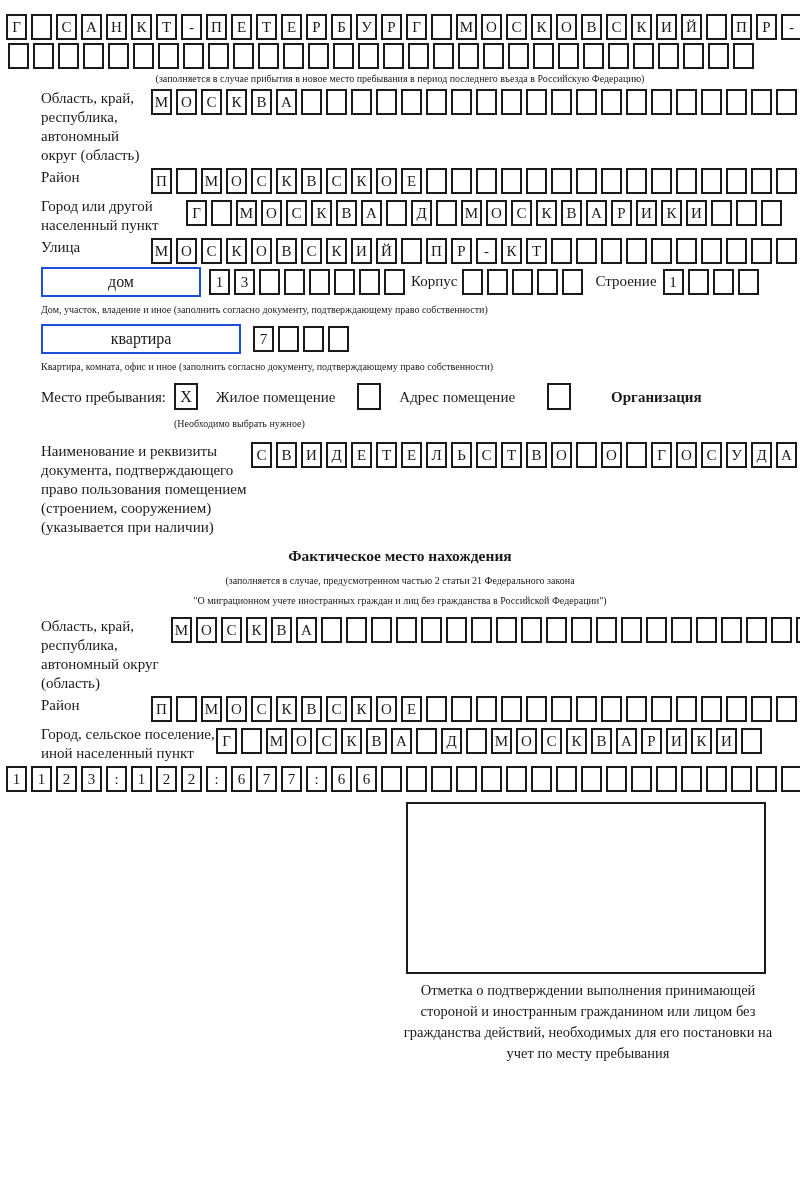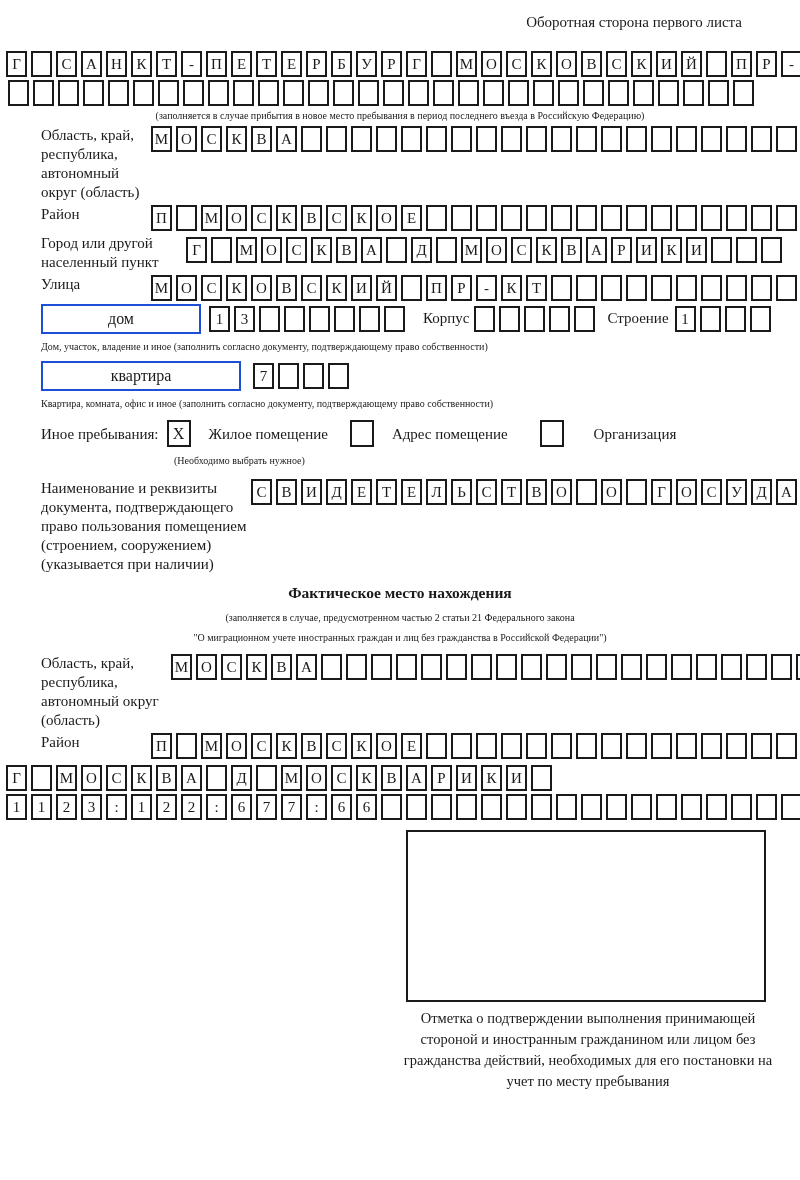--- a/index.html
+++ b/index.html
@@ -39,21 +39,20 @@
   }
   .stamp-note{width:384px;margin-left:390px;text-align:center;font-size:14.5px;line-height:21px;}
   .ml35{margin-left:35px;}
   .inline-label{font-size:15px;line-height:28px;}
 </style>
 </head>
 <body>
 
 <div class="page">
 
-  <div class="header-note">Оборотная сторона первого листа</div>
 
   <div class="frow">
     <div class="boxcol">
       <div class="boxes"><span class="cbox">Г</span><span class="cbox"></span><span class="cbox">С</span><span class="cbox">А</span><span class="cbox">Н</span><span class="cbox">К</span><span class="cbox">Т</span><span class="cbox">-</span><span class="cbox">П</span><span class="cbox">Е</span><span class="cbox">Т</span><span class="cbox">Е</span><span class="cbox">Р</span><span class="cbox">Б</span><span class="cbox">У</span><span class="cbox">Р</span><span class="cbox">Г</span><span class="cbox"></span><span class="cbox">М</span><span class="cbox">О</span><span class="cbox">С</span><span class="cbox">К</span><span class="cbox">О</span><span class="cbox">В</span></div>
       <div class="smallgap"></div>
       <div class="boxes"><span class="cbox">С</span><span class="cbox">К</span><span class="cbox">И</span><span class="cbox">Й</span><span class="cbox"></span><span class="cbox">П</span><span class="cbox">Р</span><span class="cbox">-</span><span class="cbox">К</span><span class="cbox">Т</span><span class="cbox"></span><span class="cbox">С</span><span class="cbox">Т</span><span class="cbox">Р</span><span class="cbox"></span><span class="cbox">1</span><span class="cbox">3</span><span class="cbox"></span><span class="cbox">К</span><span class="cbox">В</span><span class="cbox"></span><span class="cbox">7</span><span class="cbox"></span><span class="cbox"></span></div>
       <div class="smallgap"></div>
       <div class="boxes"><span class="cbox"></span><span class="cbox"></span><span class="cbox"></span><span class="cbox"></span><span class="cbox"></span><span class="cbox"></span><span class="cbox"></span><span class="cbox"></span><span class="cbox"></span><span class="cbox"></span><span class="cbox"></span><span class="cbox"></span><span class="cbox"></span><span class="cbox"></span><span class="cbox"></span><span class="cbox"></span><span class="cbox"></span><span class="cbox"></span><span class="cbox"></span><span class="cbox"></span><span class="cbox"></span><span class="cbox"></span><span class="cbox"></span><span class="cbox"></span></div>
     </div>
   </div>
@@ -81,41 +80,41 @@
   </div>
 
   <div class="frow">
     <div class="flabel ml35" style="width:110px;">Улица</div>
     <div class="boxes"><span class="cbox">М</span><span class="cbox">О</span><span class="cbox">С</span><span class="cbox">К</span><span class="cbox">О</span><span class="cbox">В</span><span class="cbox">С</span><span class="cbox">К</span><span class="cbox">И</span><span class="cbox">Й</span><span class="cbox"></span><span class="cbox">П</span><span class="cbox">Р</span><span class="cbox">-</span><span class="cbox">К</span><span class="cbox">Т</span><span class="cbox"></span><span class="cbox"></span><span class="cbox"></span><span class="cbox"></span><span class="cbox"></span><span class="cbox"></span><span class="cbox"></span><span class="cbox"></span><span class="cbox"></span><span class="cbox"></span></div>
   </div>
 
   <div class="frow">
     <div class="wbox ml35" style="width:160px;">дом</div>
     <div class="boxes" style="margin-left:8px;margin-top:2px;"><span class="cbox">1</span><span class="cbox">3</span><span class="cbox"></span><span class="cbox"></span><span class="cbox"></span><span class="cbox"></span><span class="cbox"></span><span class="cbox"></span></div>
-    <div class="inline-label" style="margin-left:14px;">Корпус</div>
+    <div class="inline-label" style="margin-left:2px;">Корпус</div>
     <div class="boxes" style="margin-left:5px;margin-top:2px;"><span class="cbox"></span><span class="cbox"></span><span class="cbox"></span><span class="cbox"></span><span class="cbox"></span></div>
     <div class="inline-label" style="margin-left:8px;">Строение</div>
     <div class="boxes" style="margin-left:6px;margin-top:2px;"><span class="cbox">1</span><span class="cbox"></span><span class="cbox"></span><span class="cbox"></span></div>
   </div>
   <div class="note ml35">Дом, участок, владение и иное (заполнить согласно документу, подтверждающему право собственности)</div>
 
   <div class="frow" style="margin-top:4px;">
     <div class="wbox ml35" style="width:200px;">квартира</div>
     <div class="boxes" style="margin-left:12px;margin-top:2px;"><span class="cbox">7</span><span class="cbox"></span><span class="cbox"></span><span class="cbox"></span></div>
   </div>
   <div class="note ml35">Квартира, комната, офис и иное (заполнить согласно документу, подтверждающему право собственности)</div>
 
   <div class="frow" style="margin-top:6px;">
-    <div class="inline-label ml35">Иное пребывания:</div>
+    <div class="inline-label ml35">Место пребывания:</div>
     <span class="chk" style="margin-left:8px;">X</span>
     <div class="inline-label" style="margin-left:18px;">Жилое помещение</div>
     <span class="chk" style="margin-left:22px;"></span>
     <div class="inline-label" style="margin-left:18px;">Адрес помещение</div>
     <span class="chk" style="margin-left:32px;"></span>
-    <div class="inline-label" style="margin-left:30px;">Организация</div>
+    <div class="inline-label" style="margin-left:40px;font-weight:bold;">Организация</div>
   </div>
   <div class="note" style="margin-left:168px;">(Необходимо выбрать нужное)</div>
 
   <div class="frow" style="margin-top:8px;">
     <div class="flabel ml35" style="width:210px;">Наименование и реквизиты документа, подтверждающего право пользования помещением (строением, сооружением) (указывается при наличии)</div>
     <div class="boxcol">
       <div class="boxes"><span class="cbox">С</span><span class="cbox">В</span><span class="cbox">И</span><span class="cbox">Д</span><span class="cbox">Е</span><span class="cbox">Т</span><span class="cbox">Е</span><span class="cbox">Л</span><span class="cbox">Ь</span><span class="cbox">С</span><span class="cbox">Т</span><span class="cbox">В</span><span class="cbox">О</span><span class="cbox"></span><span class="cbox">О</span><span class="cbox"></span><span class="cbox">Г</span><span class="cbox">О</span><span class="cbox">С</span><span class="cbox">У</span><span class="cbox">Д</span></div>
       <div style="height:7px;"></div>
       <div class="boxes"><span class="cbox">А</span><span class="cbox">Р</span><span class="cbox">С</span><span class="cbox">Т</span><span class="cbox">В</span><span class="cbox">Е</span><span class="cbox">Н</span><span class="cbox">Н</span><span class="cbox">О</span><span class="cbox">Й</span><span class="cbox"></span><span class="cbox">Р</span><span class="cbox">Е</span><span class="cbox">Г</span><span class="cbox">И</span><span class="cbox">С</span><span class="cbox">Т</span><span class="cbox">Р</span><span class="cbox">А</span><span class="cbox">Ц</span><span class="cbox">И</span></div>
       <div style="height:7px;"></div>
@@ -135,20 +134,21 @@
       <div class="boxes"><span class="cbox"></span><span class="cbox"></span><span class="cbox"></span><span class="cbox"></span><span class="cbox"></span><span class="cbox"></span><span class="cbox"></span><span class="cbox"></span><span class="cbox"></span><span class="cbox"></span><span class="cbox"></span><span class="cbox"></span><span class="cbox"></span><span class="cbox"></span><span class="cbox"></span><span class="cbox"></span><span class="cbox"></span><span class="cbox"></span><span class="cbox"></span><span class="cbox"></span><span class="cbox"></span><span class="cbox"></span><span class="cbox"></span><span class="cbox"></span><span class="cbox"></span></div>
     </div>
   </div>
 
   <div class="frow">
     <div class="flabel ml35" style="width:110px;">Район</div>
     <div class="boxes"><span class="cbox">П</span><span class="cbox"></span><span class="cbox">М</span><span class="cbox">О</span><span class="cbox">С</span><span class="cbox">К</span><span class="cbox">В</span><span class="cbox">С</span><span class="cbox">К</span><span class="cbox">О</span><span class="cbox">Е</span><span class="cbox"></span><span class="cbox"></span><span class="cbox"></span><span class="cbox"></span><span class="cbox"></span><span class="cbox"></span><span class="cbox"></span><span class="cbox"></span><span class="cbox"></span><span class="cbox"></span><span class="cbox"></span><span class="cbox"></span><span class="cbox"></span><span class="cbox"></span><span class="cbox"></span></div>
   </div>
 
   <div class="frow">
+    <div class="flabel ml35" style="width:175px;">Город, сельское поселение, иной населенный пункт</div>
     <div class="boxes" style="margin-top:3px;"><span class="cbox">Г</span><span class="cbox"></span><span class="cbox">М</span><span class="cbox">О</span><span class="cbox">С</span><span class="cbox">К</span><span class="cbox">В</span><span class="cbox">А</span><span class="cbox"></span><span class="cbox">Д</span><span class="cbox"></span><span class="cbox">М</span><span class="cbox">О</span><span class="cbox">С</span><span class="cbox">К</span><span class="cbox">В</span><span class="cbox">А</span><span class="cbox">Р</span><span class="cbox">И</span><span class="cbox">К</span><span class="cbox">И</span><span class="cbox"></span></div>
   </div>
 
   <div class="frow" style="margin-top:2px;">
     <div class="boxcol">
       <div style="height:14px;"></div>
       <div class="boxes"><span class="cbox">1</span><span class="cbox">1</span><span class="cbox">2</span><span class="cbox">3</span><span class="cbox">:</span><span class="cbox">1</span><span class="cbox">2</span><span class="cbox">2</span><span class="cbox">:</span><span class="cbox">6</span><span class="cbox">7</span><span class="cbox">7</span><span class="cbox">:</span><span class="cbox">6</span><span class="cbox">6</span><span class="cbox"></span><span class="cbox"></span><span class="cbox"></span><span class="cbox"></span><span class="cbox"></span><span class="cbox"></span><span class="cbox"></span></div>
       <div class="smallgap"></div>
       <div class="boxes"><span class="cbox"></span><span class="cbox"></span><span class="cbox"></span><span class="cbox"></span><span class="cbox"></span><span class="cbox"></span><span class="cbox"></span><span class="cbox"></span><span class="cbox"></span><span class="cbox"></span><span class="cbox"></span><span class="cbox"></span><span class="cbox"></span><span class="cbox"></span><span class="cbox"></span><span class="cbox"></span><span class="cbox"></span><span class="cbox"></span><span class="cbox"></span><span class="cbox"></span><span class="cbox"></span><span class="cbox"></span></div>
     </div>

